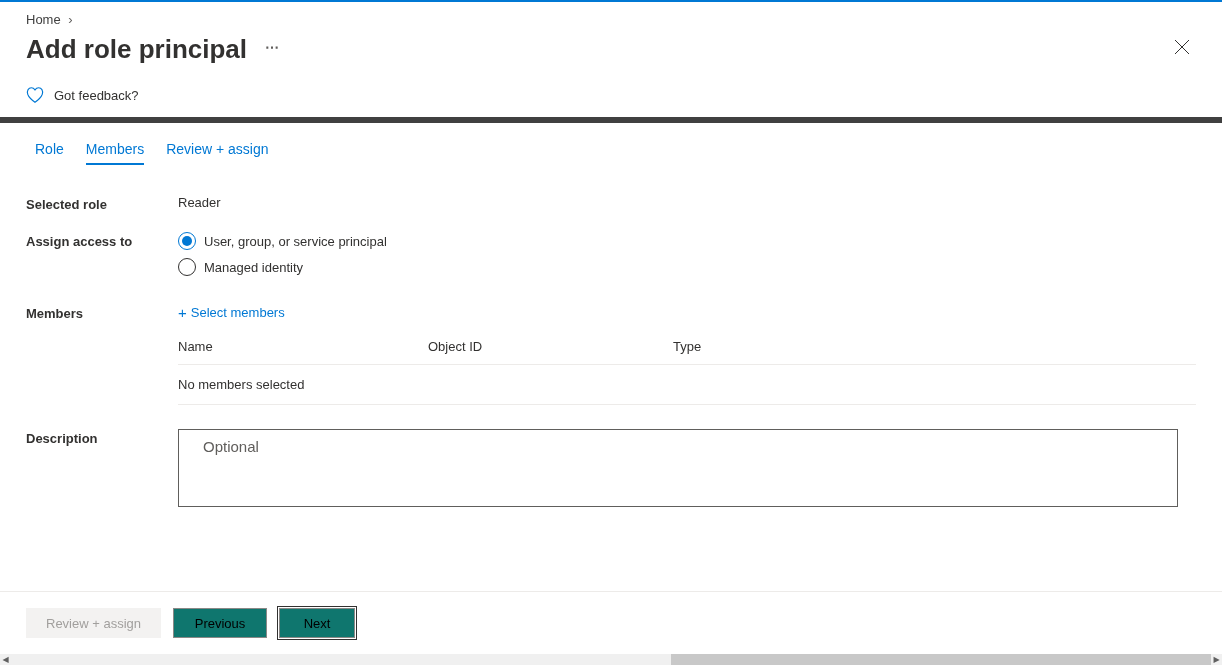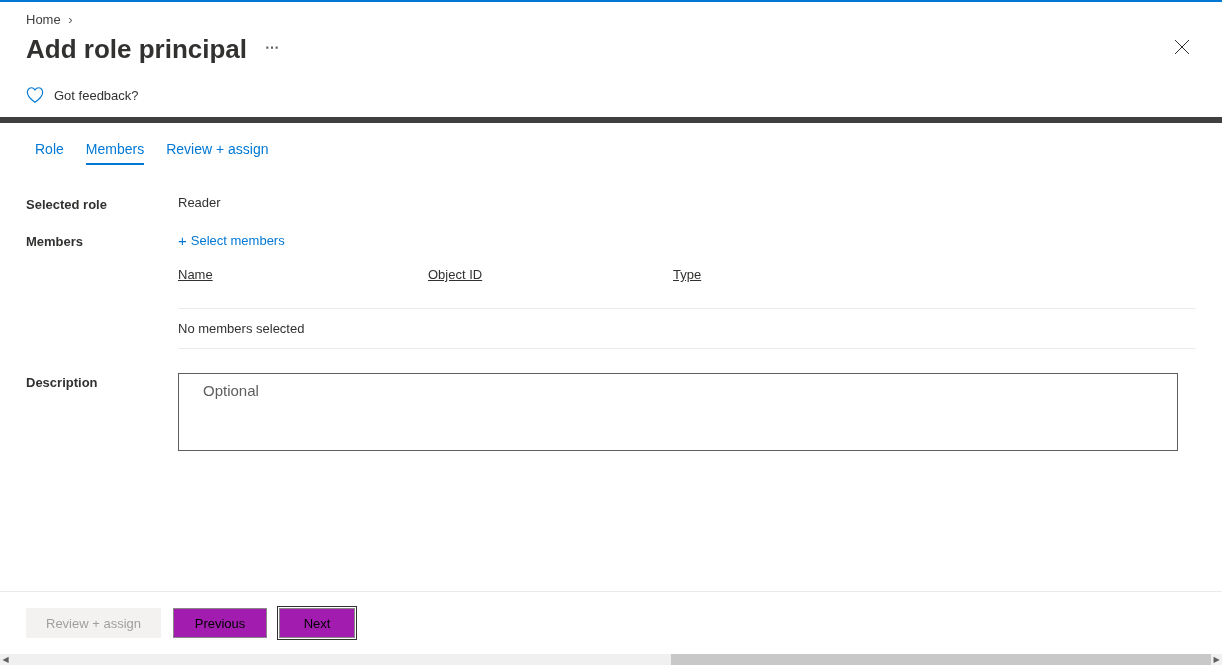--- a/index.html
+++ b/index.html
@@ -154,22 +154,21 @@
     .select-members .plus {
       margin-right: 4px;
       font-size: 15px;
     }
     .members-table {
       margin-top: 18px;
     }
     .members-table .thead {
       display: flex;
       border-bottom: 1px solid #edebe9;
-      padding-bottom: 26px;
-      text-decoration: underline;
+      padding-bottom: 10px;
     }
     .members-table .col-name {
       width: 250px;
     }
     .members-table .col-obj {
       width: 245px;
     }
     .members-table .col-type {
       flex: 1;
     }
@@ -201,21 +200,21 @@
       gap: 12px;
       align-items: center;
       border-top: 1px solid #edebe9;
     }
     .btn {
       height: 30px;
       padding: 0 20px;
       font-size: 13px;
       cursor: pointer;
       font-family: inherit;
-      background: #a21caf;
+      background: #0f766e;
       border: 1px solid #8a8886;
       min-width: 94px;
     }
     .btn.primary-disabled {
       background: #f3f2f1;
       color: #a19f9d;
       border: none;
       cursor: default;
       min-width: 134px;
     }
@@ -309,20 +308,33 @@
     <div class="tab">Review + assign</div>
   </div>
 
   <div class="form">
 
     <div class="form-row">
       <div class="form-label">Selected role</div>
       <div class="form-value">Reader</div>
     </div>
 
+    <div class="form-row">
+      <div class="form-label">Assign access to</div>
+      <div class="form-value">
+        <div class="radio-row">
+          <span class="radio checked"></span>
+          <span>User, group, or service principal</span>
+        </div>
+        <div class="radio-row">
+          <span class="radio unchecked"></span>
+          <span>Managed identity</span>
+        </div>
+      </div>
+    </div>
 
     <div class="form-row">
       <div class="form-label">Members</div>
       <div class="form-value">
         <div class="select-members">
           <span class="plus">+</span>
           <span>Select members</span>
         </div>
         <div class="members-table">
           <div class="thead">

